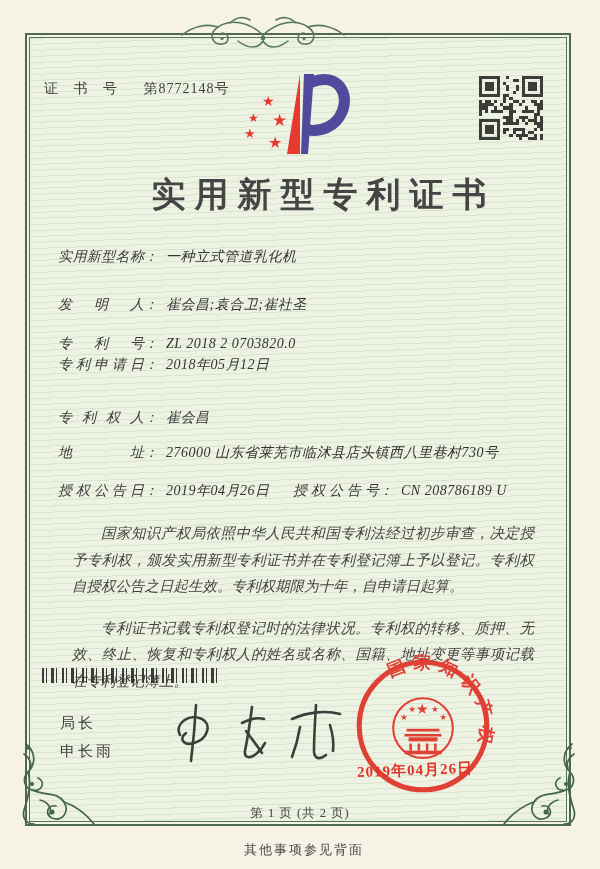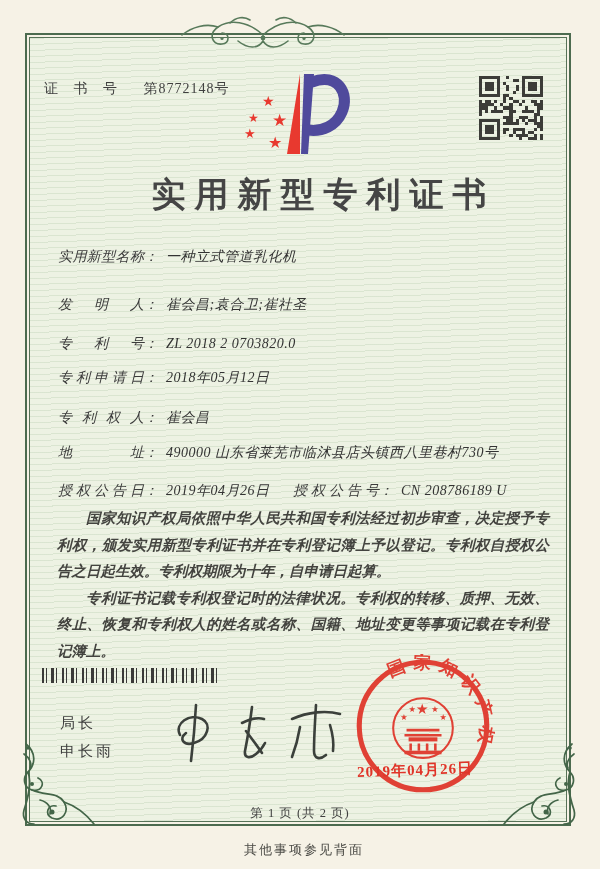--- a/index.html
+++ b/index.html
@@ -55,21 +55,21 @@
   .f-colon{margin-right:8px;color:#3b3b3b;}
   .f-value{color:#333;letter-spacing:0.5px;}
   .grant-cell{position:absolute;left:235px;top:0;white-space:nowrap;}
   
   .paras{
     position:absolute;left:57px;top:505px;width:492px;
     font-size:14.5px;line-height:26.5px;
     font-style:italic;color:#43433f;
     text-align:justify;
   }
-  .paras p{margin:0;text-indent:2em;font-weight:bold;}
+  .paras p{margin:15px;text-indent:2em;}
   
   .barcode{
     position:absolute;left:42px;top:668px;width:178px;height:15px;
     background:
       repeating-linear-gradient(90deg,
         #3a3a38 0 2px, transparent 2px 4px,
         #3a3a38 4px 5px, transparent 5px 9px,
         #3a3a38 9px 12px, transparent 12px 14px,
         #3a3a38 14px 15px, transparent 15px 20px);
   }
@@ -305,28 +305,28 @@
   <div class="fields">
     <div class="field-row" style="top:248px">
       <span class="f-label">实用新型名称</span><span class="f-colon">：</span><span class="f-value">一种立式管道乳化机</span>
     </div>
     <div class="field-row" style="top:296px">
       <span class="f-label">发明人</span><span class="f-colon">：</span><span class="f-value">崔会昌;袁合卫;崔社圣</span>
     </div>
     <div class="field-row" style="top:335px">
       <span class="f-label">专利号</span><span class="f-colon">：</span><span class="f-value">ZL 2018 2 0703820.0</span>
     </div>
-    <div class="field-row" style="top:369px">
+    <div class="field-row" style="top:356px">
       <span class="f-label">专利申请日</span><span class="f-colon">：</span><span class="f-value">2018年05月12日</span>
     </div>
     <div class="field-row" style="top:409px">
       <span class="f-label">专利权人</span><span class="f-colon">：</span><span class="f-value">崔会昌</span>
     </div>
     <div class="field-row" style="top:444px">
-      <span class="f-label">地址</span><span class="f-colon">：</span><span class="f-value">490000 山东省莱芜市临沭县店头镇西八里巷村730号</span>
+      <span class="f-label">地址</span><span class="f-colon">：</span><span class="f-value">276000 山东省莱芜市临沭县店头镇西八里巷村730号</span>
     </div>
     <div class="field-row" style="top:482px">
       <span class="f-label">授权公告日</span><span class="f-colon">：</span><span class="f-value">2019年04月26日</span>
       <span class="grant-cell">
         <span class="f-label">授权公告号</span><span class="f-colon">：</span><span class="f-value">CN 208786189 U</span>
       </span>
     </div>
   </div>
 
   <div class="paras">

